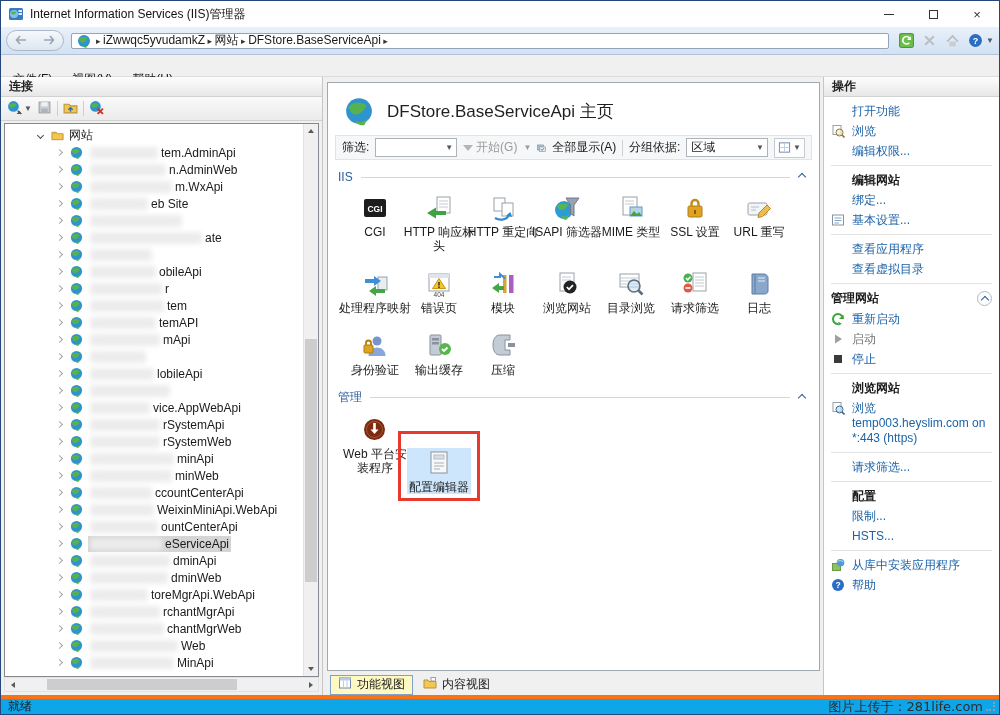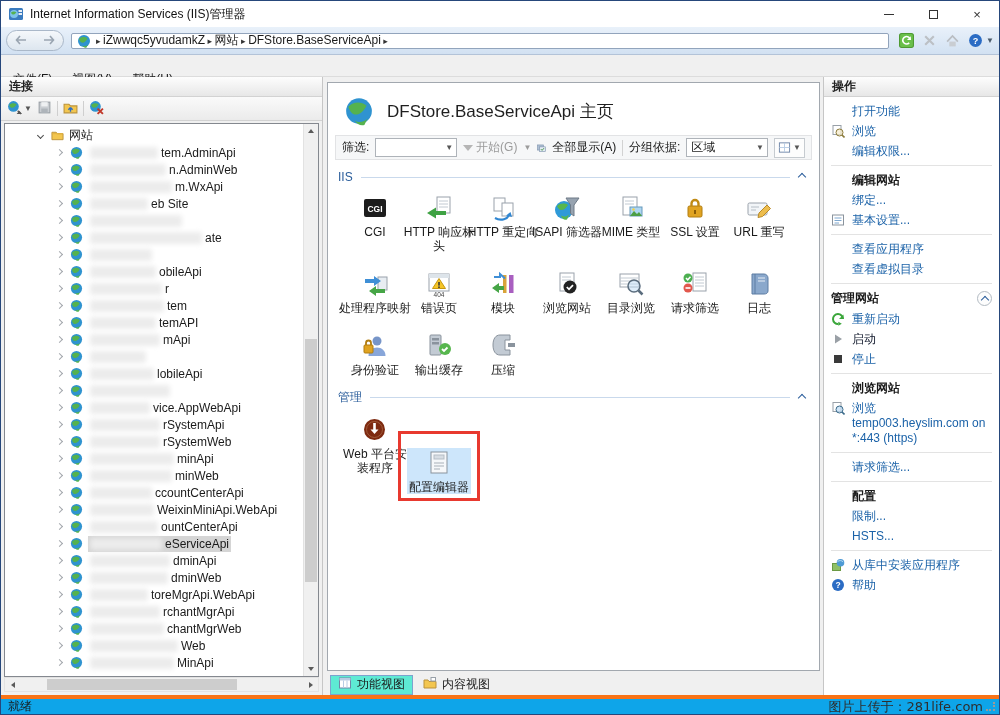--- a/index.html
+++ b/index.html
@@ -92,31 +92,31 @@
   .grid{display:flex;flex-wrap:wrap;padding-left:5px;}
   .feat{width:64px;display:flex;flex-direction:column;align-items:center;margin:7px 0 9px;position:relative;}
   .feat .ic{width:30px;height:30px;display:flex;align-items:center;justify-content:center;}
   .feat .ic svg{width:28px;height:28px;}
   .feat .lbl{width:72px;text-align:center;line-height:14px;color:#1a1a1a;margin-top:2px;}
   .feat.sel{background:#cde6fb;margin-top:40px;}
   .redbox{position:absolute;left:-9px;right:-9px;top:-17px;bottom:-7px;border:3px solid #e8392f;z-index:5;pointer-events:none;}
   .tabsrow{height:24px;display:flex;align-items:center;gap:3px;padding:3px 0 0 3px;flex-shrink:0;}
   .tab{display:flex;align-items:center;gap:5px;height:20px;padding:0 7px;color:#1a1a1a;}
   .tab svg{width:14px;height:14px;}
-  .tab.sel{background:#5eead4;border:1px solid #7da2ce;}
+  .tab.sel{background:#fef9c3;border:1px solid #7da2ce;}
   
   .right{width:176px;background:#fff;border-left:1px solid #c6c6c6;display:flex;flex-direction:column;flex-shrink:0;}
   .acts{flex:1;overflow:hidden;padding:4px 0 0;}
   .asep{border:0;border-top:1px solid #e3e3e3;margin:4px 7px;}
   .arow{display:flex;align-items:flex-start;gap:7px;padding:2.5px 4px 2.5px 7px;color:#1b62a8;line-height:15px;}
   .arow .aic{width:14px;height:14px;flex-shrink:0;}
   .arow .aic svg{width:14px;height:14px;}
   .arow.noicon{padding-left:28px;}
   .arow.bold{color:#1a1a1a;font-weight:bold;padding-left:28px;}
-  .arow.disabled{color:#0f172a;}
+  .arow.disabled{color:#737373;}
   .arow.hdr{font-weight:bold;color:#1a1a1a;justify-content:space-between;align-items:center;padding:3px 7px;}
   .colbtn{width:15px;height:15px;border:1px solid #b2bac2;border-radius:50%;background:#fdfdfd;
     display:flex;align-items:center;justify-content:center;}
   .colbtn .scol{margin:2px 0 0 0;border-color:#2a5d9b;}
   .wraplbl{white-space:normal;}
   
   .statusbar{height:19px;background:#0ea5e9;border-top:4px solid #f97316;display:flex;align-items:center;
     justify-content:space-between;padding:0 4px 0 7px;flex-shrink:0;}
   .wmwrap{display:flex;align-items:center;gap:3px;}
   .watermark{color:#2e2e2e;font-size:13px;font-family:"DejaVu Sans",sans-serif;}

